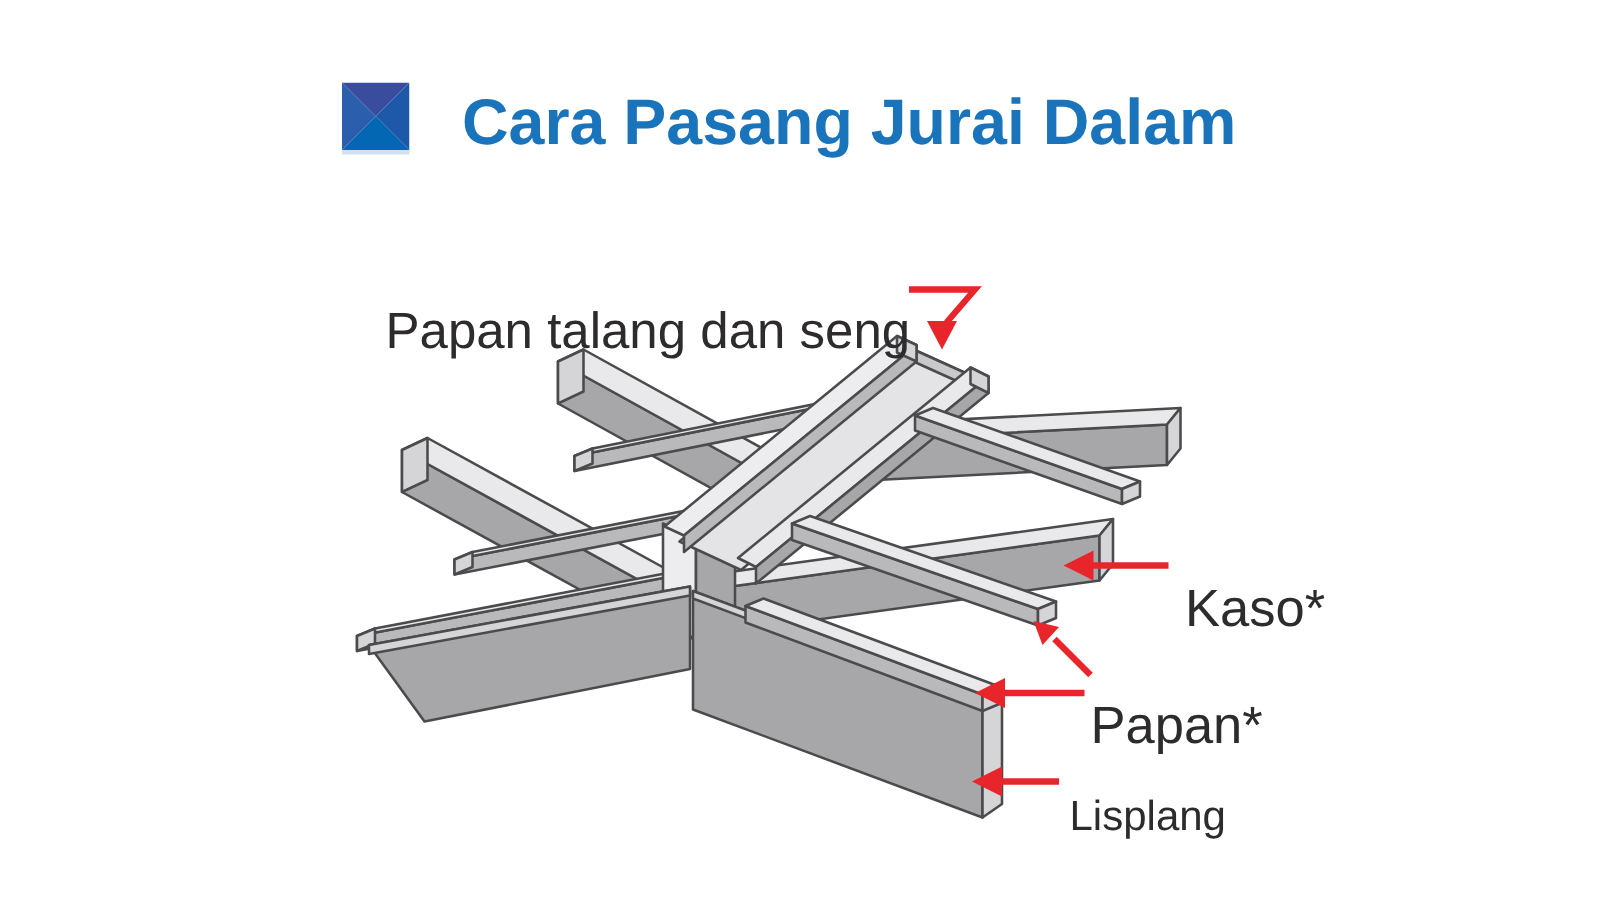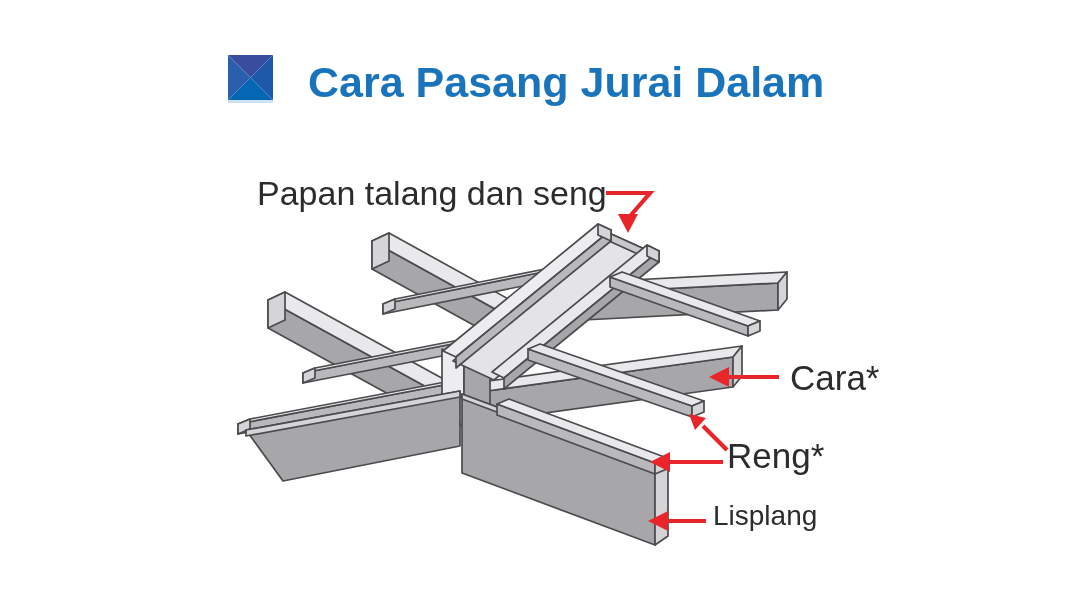--- a/index.html
+++ b/index.html
@@ -16,21 +16,21 @@
   svg{position:absolute;left:0;top:0;}
   .beam{stroke:var(--outline);stroke-width:1.7;stroke-linejoin:round;}
   .f-top{fill:var(--beam-top);}   .f-side{fill:var(--beam-side);}
   .f-side2{fill:var(--beam-side2);} .f-end{fill:var(--beam-end);}
   .f-light{fill:var(--beam-light);} .f-floor{fill:var(--floor);}
   .arrow-shaft{stroke:var(--arrow);stroke-width:4.2;fill:none;stroke-linejoin:miter;}
   .arrow-head{fill:var(--arrow);stroke:none;}
   .title{position:absolute;left:308px;top:58px;width:620px;
          font-size:43px;font-weight:bold;color:var(--title);letter-spacing:0px;white-space:nowrap;}
   .logo{position:absolute;left:228px;top:55px;width:45px;height:45px;border-bottom:3px solid #cfe2f4;}
-  .lbl{position:absolute;color:var(--label);white-space:nowrap;}
+  .lbl{position:absolute;color:var(--label);white-space:nowrap;margin-top:28px;}
   .lbl-papan{left:257px;top:174px;font-size:34px;}
   .lbl-kaso{left:790px;top:358px;font-size:35px;}
   .lbl-reng{left:727px;top:436px;font-size:35px;}
   .lbl-lisplang{left:713px;top:500px;font-size:28px;}
 </style>
 </head>
 <body>
 
 <div class="stage">
 
@@ -148,17 +148,17 @@
       <path class="arrow-shaft" d="M723,462 L666,462"></path>
       <polygon class="arrow-head" points="650,462 670,452 670,472"></polygon>
     </g>
     <g>
       <path class="arrow-shaft" d="M706,521 L664,521"></path>
       <polygon class="arrow-head" points="648,521 668,511 668,531"></polygon>
     </g>
   </svg>
 
   <div class="lbl lbl-papan">Papan talang dan seng</div>
-  <div class="lbl lbl-kaso">Cara*</div>
-  <div class="lbl lbl-reng">Reng*</div>
+  <div class="lbl lbl-kaso">Kaso*</div>
+  <div class="lbl lbl-reng">Papan*</div>
   <div class="lbl lbl-lisplang">Lisplang</div>
 
 </div>
 
 </body></html>

